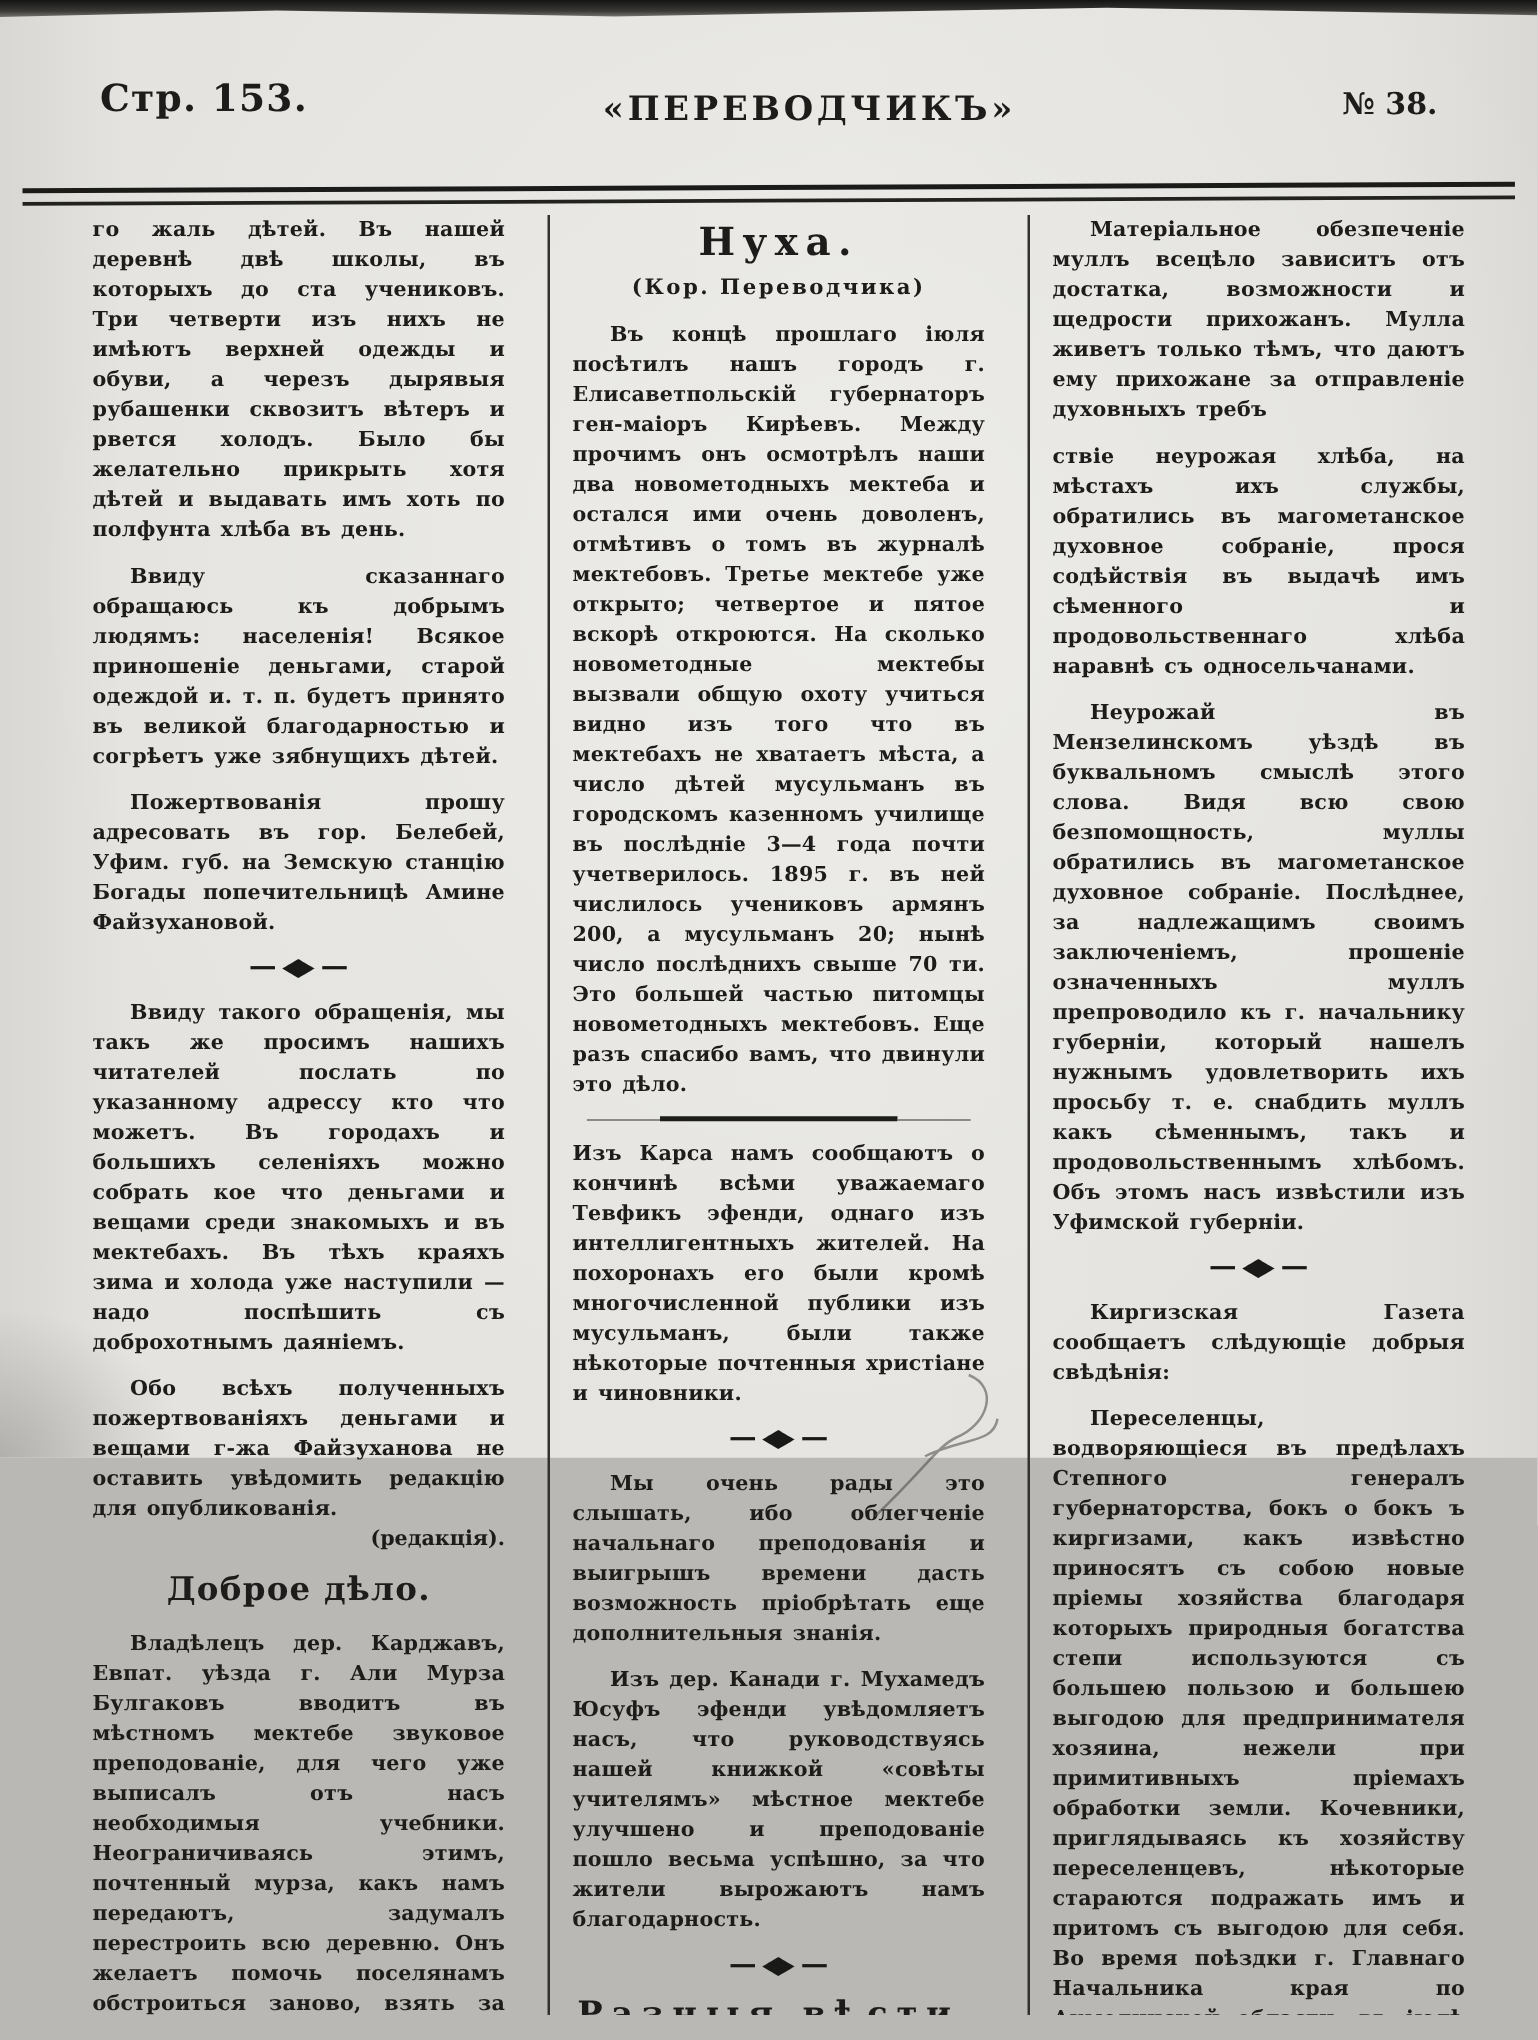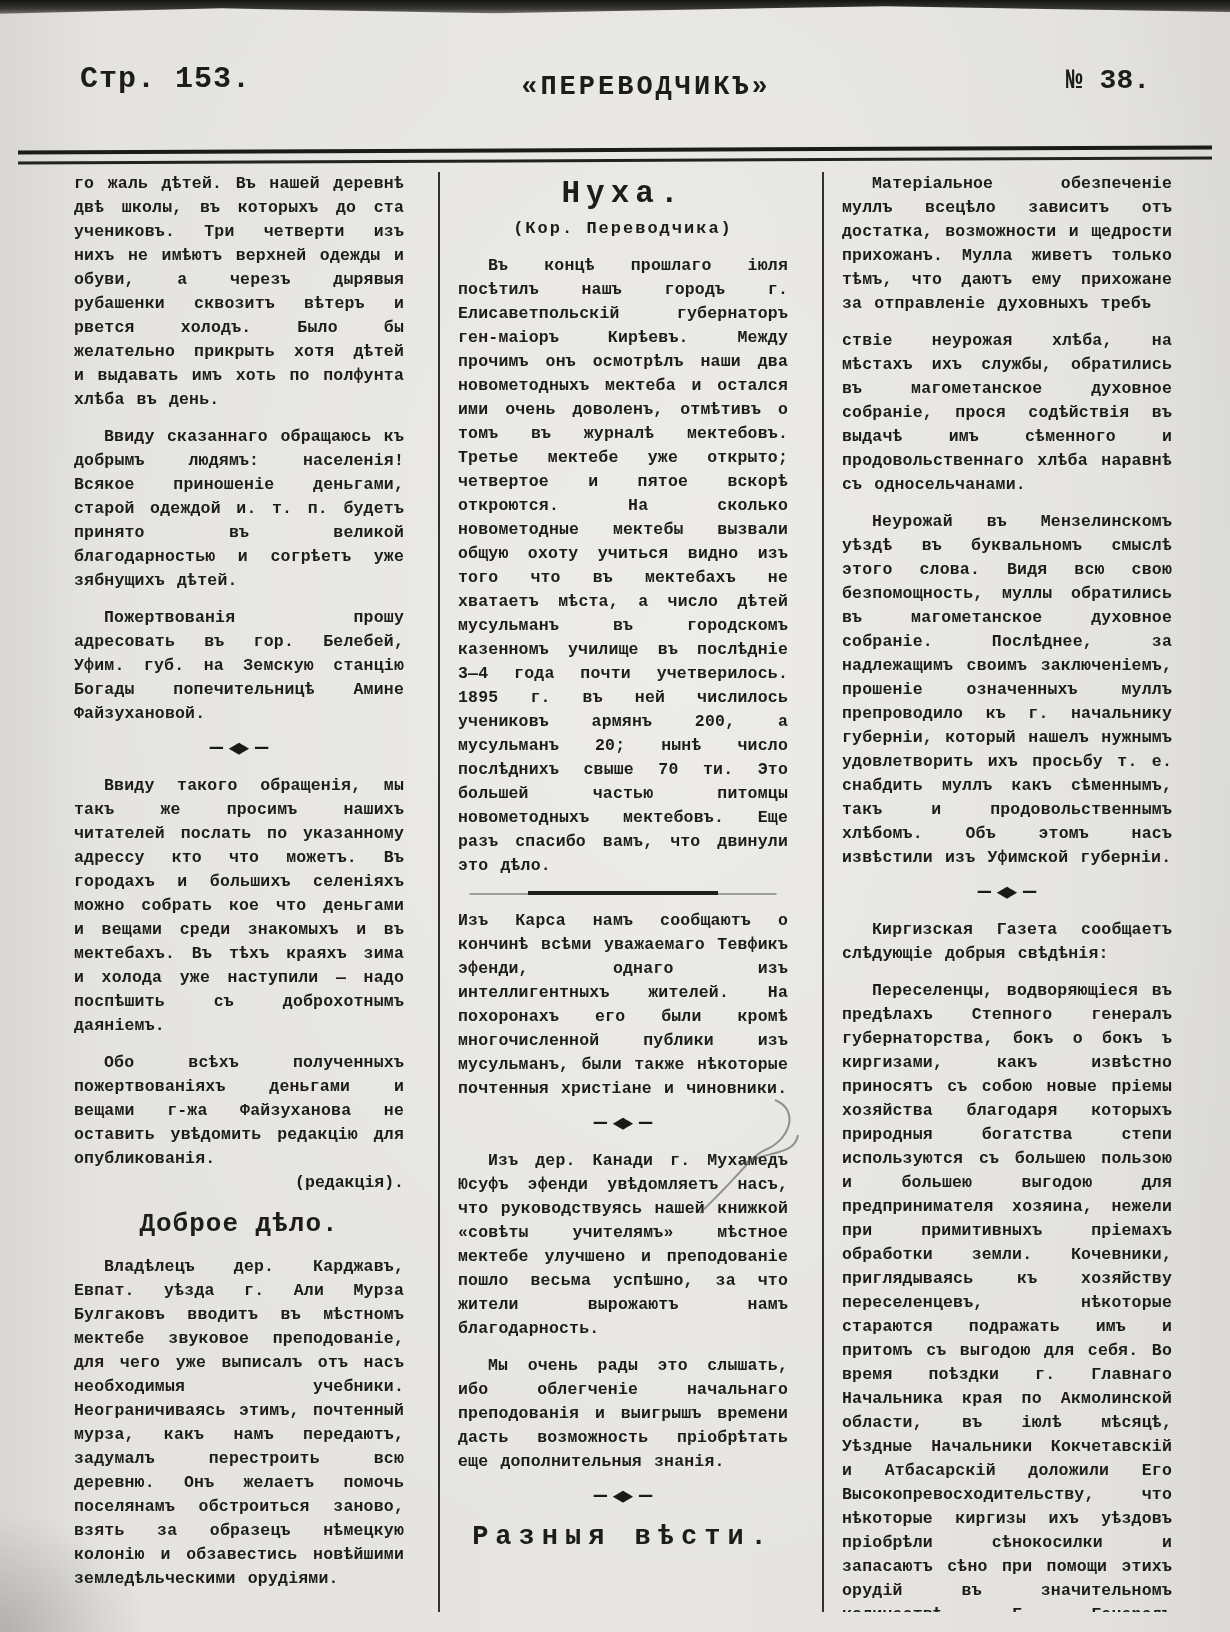--- a/index.html
+++ b/index.html
@@ -2,44 +2,43 @@
 <html><head>
 <meta charset="utf-8">
 <style>
   html,body{margin:0;padding:0;}
   body{
     width:1230px;height:1632px;overflow:hidden;
     font-family:"DejaVu Serif", serif;
     background:#b9b8b4;
   }
   .page{
-    position:relative;width:1230px;height:1632px;
+    position:relative;width:1230px;height:1166px;
     background:
       radial-gradient(ellipse at 55% 40%, rgba(255,255,255,.28), rgba(0,0,0,0) 70%),
       linear-gradient(90deg,#d8d7d3 0%,#e4e3df 8%,#e6e5e1 55%,#e2e1dd 90%,#dad9d5 100%),
       #e2e1dd;
     color:#1d1c1a;
-    font-family:Liberation Mono, monospace;
   }
   .scan-top-edge{
     position:absolute;top:0;left:0;width:100%;height:22px;
     background:linear-gradient(180deg,#141413 0%,#3a3936 40%,rgba(70,68,64,0) 100%);
     clip-path:polygon(0 0,100% 0,100% 55%,72% 28%,40% 60%,18% 38%,0 62%);
   }
   .scan-corner{
     position:absolute;left:0;bottom:0;width:150px;height:120px;
     background:radial-gradient(ellipse at 0% 100%, rgba(60,58,54,.25), rgba(0,0,0,0) 70%);
   }
   .header{
     position:absolute;top:62px;left:80px;right:80px;
     display:flex;justify-content:space-between;align-items:flex-end;
   }
   .page-label{font-size:30px;font-weight:700;letter-spacing:1px;}
   .masthead{font-size:27px;font-weight:700;letter-spacing:3px;transform:translateY(6px);}
-  .issue-label{font-size:28px;font-weight:700;margin-left:25px;}
+  .issue-label{font-size:24px;font-weight:700;margin-left:25px;}
   .head-rule{
     position:absolute;top:148px;left:18px;right:18px;height:7px;
     border-top:4px solid #1b1b19;border-bottom:3px solid #22221f;
     transform:rotate(-0.25deg);
   }
   .columns{
     position:absolute;top:172px;left:56px;right:40px;height:1440px;
     display:flex;
   }
   .col{
@@ -118,22 +117,22 @@
         <div class="h1">Нуха.</div>
         <div class="sub">(Кор. Переводчика)</div>
         <p class="para">Въ концѣ прошлаго іюля посѣтилъ нашъ городъ г. Елисаветпольскій губернаторъ ген-маіоръ Кирѣевъ. Между прочимъ онъ осмотрѣлъ наши два новометодныхъ мектеба и остался ими очень доволенъ, отмѣтивъ о томъ въ журналѣ мектебовъ. Третье мектебе уже открыто; четвертое и пятое вскорѣ откроются. На сколько новометодные мектебы вызвали общую охоту учиться видно изъ того что въ мектебахъ не хватаетъ мѣста, а число дѣтей мусульманъ въ городскомъ казенномъ училище въ послѣдніе 3—4 года почти учетверилось. 1895 г. въ ней числилось учениковъ армянъ 200, а мусульманъ 20; нынѣ число послѣднихъ свыше 70 ти. Это большей частью питомцы новометодныхъ мектебовъ. Еще разъ спасибо вамъ, что двинули это дѣло.</p>
         <div class="rule-divider"></div>
         <p class="para noindent">Изъ Карса намъ сообщаютъ о кончинѣ всѣми уважаемаго Тевфикъ эфенди, однаго изъ интеллигентныхъ жителей. На похоронахъ его были кромѣ многочисленной публики изъ мусульманъ, были также нѣкоторые почтенныя христіане и чиновники.</p>
         <div class="divider">
           <span class="dash">—</span>
           <span class="diam">◆</span>
           <span class="dash">—</span>
         </div>
+        <p class="para">Мы очень рады это слышать, ибо облегченіе начальнаго преподованія и выигрышъ времени дасть возможность пріобрѣтать еще дополнительныя знанія.</p>
         <p class="para">Изъ дер. Канади г. Мухамедъ Юсуфъ эфенди увѣдомляетъ насъ, что руководствуясь нашей книжкой «совѣты учителямъ» мѣстное мектебе улучшено и преподованіе пошло весьма успѣшно, за что жители вырожаютъ намъ благодарность.</p>
-        <p class="para">Мы очень рады это слышать, ибо облегченіе начальнаго преподованія и выигрышъ времени дасть возможность пріобрѣтать еще дополнительныя знанія.</p>
         <div class="divider">
           <span class="dash">—</span>
           <span class="diam">◆</span>
           <span class="dash">—</span>
         </div>
         <div class="h2 spaced">Разныя вѣсти.</div>
       </div>
       <div class="col">
         <p class="para">Матеріальное обезпеченіе муллъ всецѣло зависитъ отъ достатка, возможности и щедрости прихожанъ. Мулла живетъ только тѣмъ, что даютъ ему прихожане за отправленіе духовныхъ требъ</p>
         <p class="para noindent">ствіе неурожая хлѣба, на мѣстахъ ихъ службы, обратились въ магометанское духовное собраніе, прося содѣйствія въ выдачѣ имъ сѣменного и продовольственнаго хлѣба наравнѣ съ односельчанами.</p>

